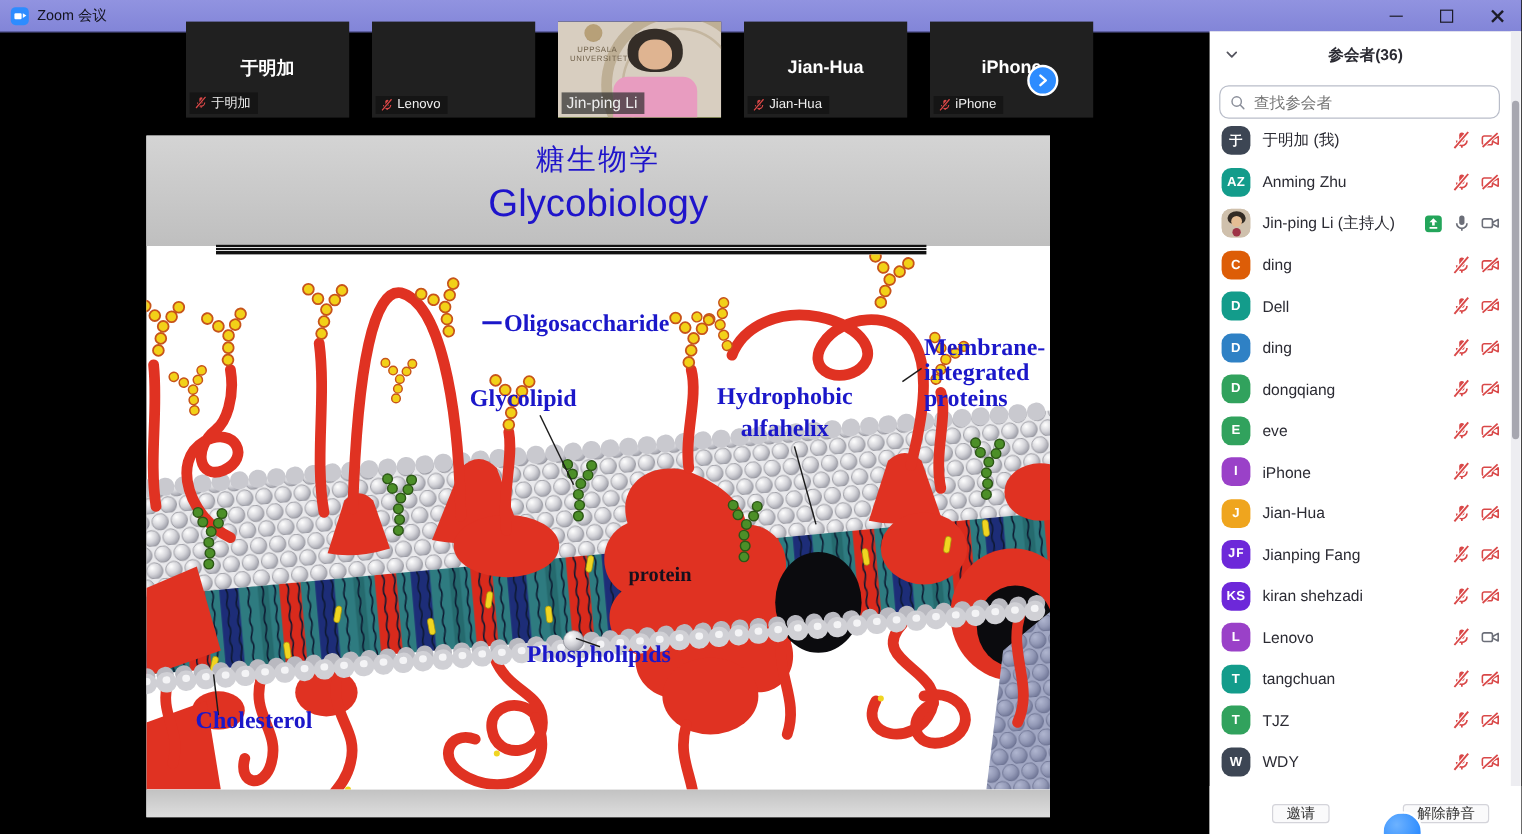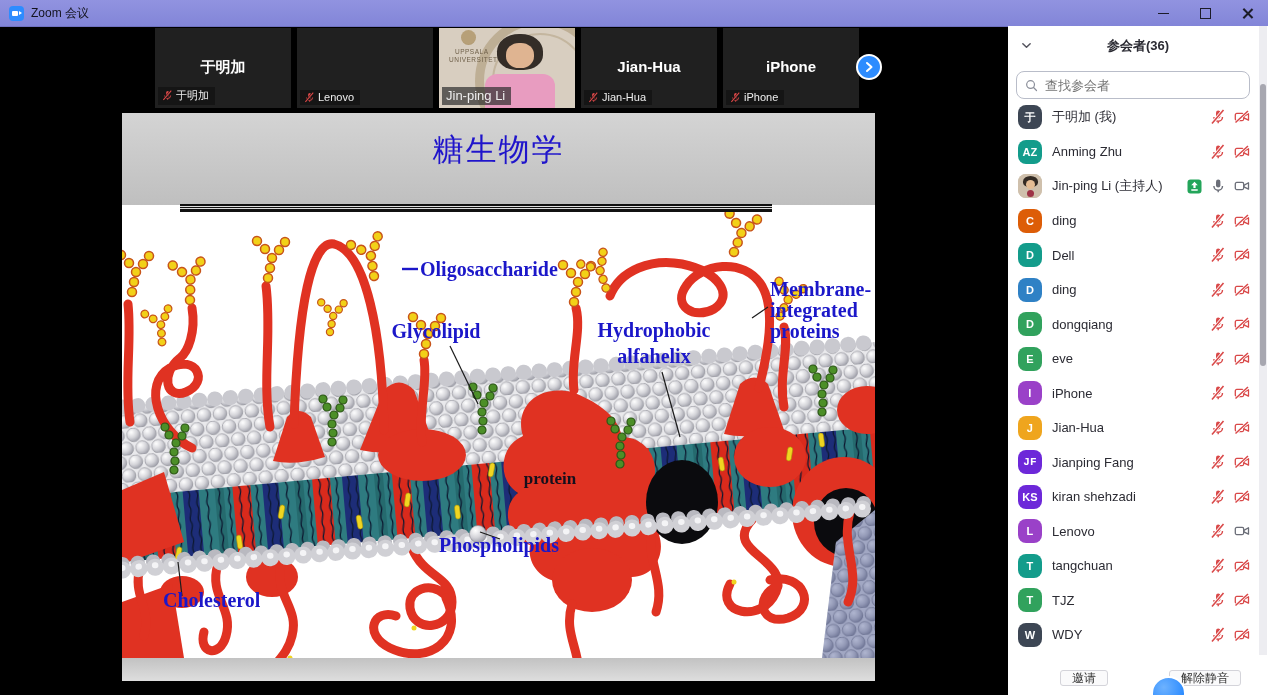--- a/index.html
+++ b/index.html
@@ -12,41 +12,41 @@
   .tb-icon:after{content:"";position:absolute;left:9.5px;top:5.5px;border-left:3px solid #fff;border-top:2px solid transparent;border-bottom:2px solid transparent;}
   .tb-title{margin-left:7px;font-size:12px;color:#14141f;}
   .tb-spacer{flex:1;}
   .tb-btn{width:42px;height:26px;display:flex;align-items:center;justify-content:center;cursor:default;}
   .g-min{width:11px;height:0;border-top:1.6px solid #1c1c28;}
   .g-max{width:9px;height:9px;border:1.4px solid #1c1c28;}
   .g-cls{position:relative;width:11px;height:11px;}
   .g-cls:before,.g-cls:after{content:"";position:absolute;left:5px;top:-1px;width:1.6px;height:13px;background:#1c1c28;}
   .g-cls:before{transform:rotate(45deg);} .g-cls:after{transform:rotate(-45deg);}
   
-  .strip{position:absolute;left:155px;top:28px;display:flex;gap:6px;}
+  .strip{position:absolute;left:155px;top:18px;display:flex;gap:19px;}
   .tile{position:relative;width:136px;height:80px;background:#202020;flex:0 0 auto;overflow:hidden;}
   .tile.active{box-shadow:inset 0 0 0 2px #9cb23a;}
   .tile-center{position:absolute;left:0;right:0;top:30px;text-align:center;color:#fff;font-weight:bold;font-size:15px;}
   .tile-label{position:absolute;left:3px;bottom:3px;display:flex;align-items:center;gap:3px;background:rgba(18,18,18,.78);color:#eee;font-size:11px;padding:1px 6px 2px 4px;max-width:120px;white-space:nowrap;}
   .tile.active .tile-label{font-size:13px;background:rgba(45,45,45,.7);}
   .va{position:absolute;inset:0;background:#d8cec0;}
   .va-seal{position:absolute;right:-30px;top:-12px;width:112px;height:112px;border:9px solid rgba(176,158,126,.65);border-radius:50%;}
   .va-seal:before{content:"";position:absolute;inset:8px;border:2px solid rgba(176,158,126,.5);border-radius:50%;}
   .va-emblem{position:absolute;left:22px;top:2px;width:15px;height:15px;border-radius:50%;background:radial-gradient(circle at 50% 45%,#b7a078 60%,#a08a62);}
   .va-t1,.va-t2{position:absolute;left:8px;color:#6e5f48;font-size:6.5px;letter-spacing:.5px;}
   .va-t1{top:20px;left:16px;} .va-t2{top:28px;left:10px;}
   .va-hair{position:absolute;left:58px;top:6px;width:46px;height:36px;background:#342d27;border-radius:48% 48% 42% 42%;}
   .va-face{position:absolute;left:67px;top:15px;width:28px;height:25px;background:#dfb491;border-radius:46%;}
   .va-shirt{position:absolute;left:46px;top:46px;width:70px;height:34px;background:#e89cc0;border-radius:12px 12px 0 0;}
   .next-btn{position:absolute;left:856px;top:54px;width:26px;height:26px;border-radius:50%;background:#2d8cff;border:2px solid #fff;box-sizing:border-box;display:flex;align-items:center;justify-content:center;}
   .next-btn svg{display:block;}
   
   .slide{position:absolute;left:122px;top:113px;width:753px;height:568px;background:#fff;}
   .slide-head{position:absolute;left:0;top:0;width:753px;height:92px;background:linear-gradient(180deg,#d4d4d4,#bfbfbf);text-align:center;}
-  .st-zh{font-size:31px;color:#1f14cb;padding-top:16px;letter-spacing:2px;}
+  .st-zh{font-size:24px;color:#1f14cb;padding-top:4px;letter-spacing:2px;}
   .st-en{font-size:32px;color:#1f14cb;margin-top:2px;}
   .slide-divider{position:absolute;left:58px;top:91px;width:592px;height:8px;
     background:linear-gradient(180deg,#111 0 2px,#dedede 2px 3px,#111 3px 4.5px,#dedede 4.5px 5.5px,#111 5.5px 8px);}
   .slide-art{position:absolute;left:0;top:99px;width:753px;height:446px;}
   .slide-foot{position:absolute;left:0;bottom:0;width:753px;height:23px;background:linear-gradient(180deg,#c2c2c2,#dedede);}
   
   .panel{position:absolute;left:1008px;top:26px;width:260px;height:669px;background:#fff;color:#2b2b33;}
   .panel-header{position:absolute;left:0;top:0;width:100%;height:38px;}
   .ph-chevron{position:absolute;left:10px;top:11px;width:16px;height:16px;display:flex;align-items:center;justify-content:center;}
   .ph-title{position:absolute;left:0;right:0;top:11px;text-align:center;font-size:13px;font-weight:bold;}
@@ -201,20 +201,21 @@
 </div>
   <div class="next-btn">
     <svg width="12" height="12" viewBox="0 0 12 12">
         <polyline points="4,2 8.5,6 4,10" fill="none" stroke="#fff" stroke-width="2" stroke-linecap="round" stroke-linejoin="round"></polyline>
       </svg>
   </div>
 
   <div class="slide">
     <div class="slide-head">
       <div class="st-zh">糖生物学</div>
+      <div class="st-en">Glycobiology</div>
     </div>
     <div class="slide-divider"></div>
 
     <svg class="slide-art" viewBox="0 0 753 446">
       <defs>
         <radialGradient id="sph" cx="35%" cy="30%" r="75%">
           <stop offset="0%" stop-color="#ffffff"></stop>
             <stop offset="55%" stop-color="#d4d4d9"></stop>
             <stop offset="100%" stop-color="#9b9ca6"></stop>
         </radialGradient>

